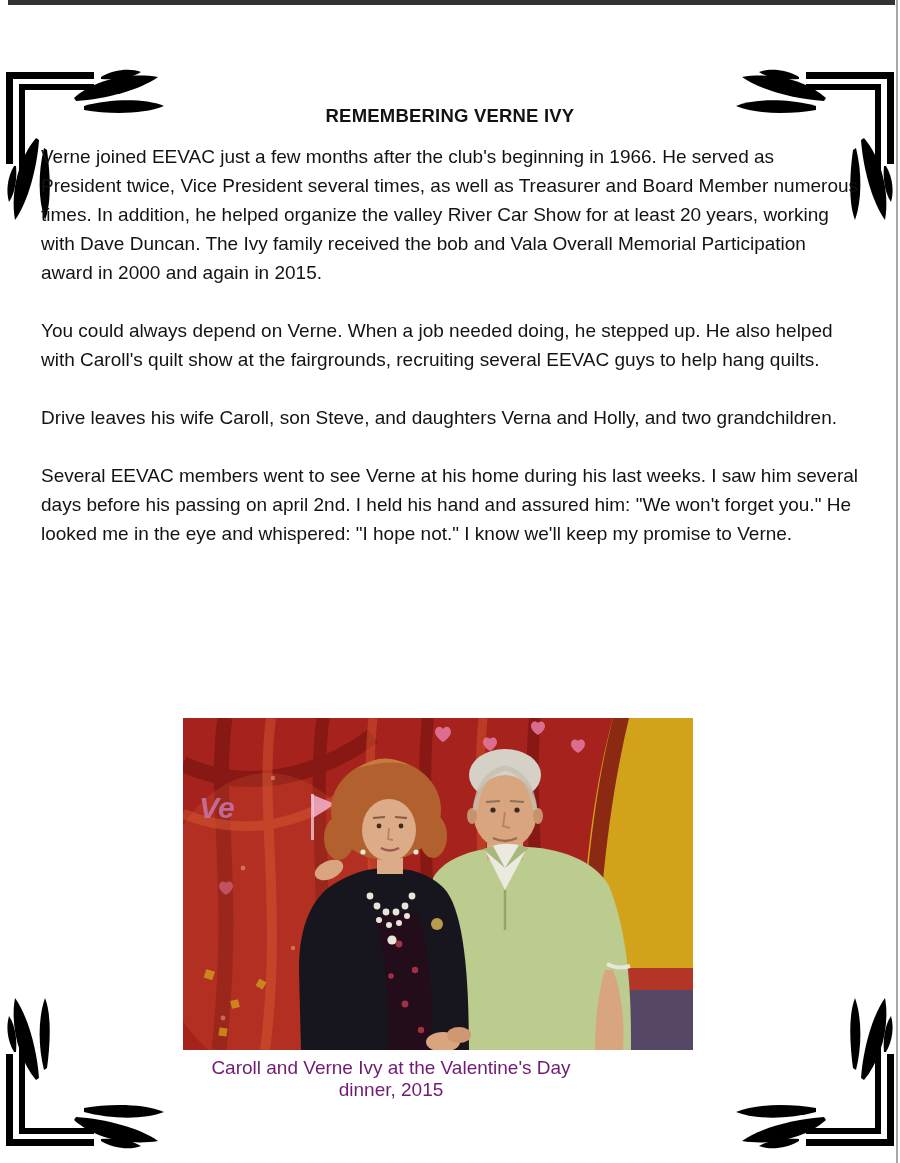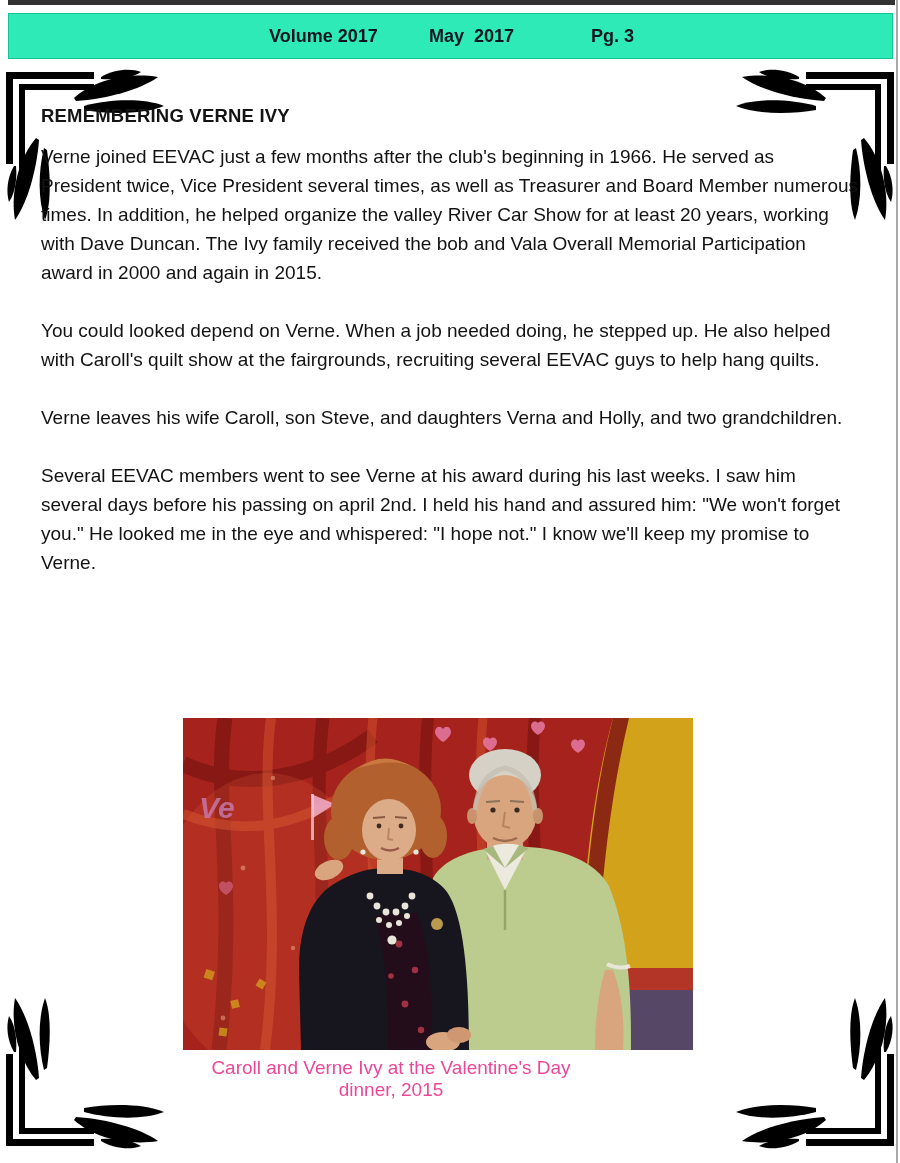--- a/index.html
+++ b/index.html
@@ -12,41 +12,36 @@
   .header-bar span{position:absolute;top:50%;transform:translateY(-50%);
               font-weight:bold;font-size:18px;color:#0d1520;white-space:pre;}
   .hv{left:260px;} .hm{left:420px;} .hp{left:582px;}
   .ornament{position:absolute;width:165px;height:155px;}
   .orn-tl{left:6px;top:68px;}
   .orn-tr{left:729px;top:68px;transform:scaleX(-1);}
   .orn-bl{left:6px;top:995px;transform:scaleY(-1);}
   .orn-br{left:729px;top:995px;transform:scale(-1,-1);}
   .content{position:absolute;left:41px;top:104px;width:818px;
            font-size:19px;line-height:29px;}
-  .title{font-weight:bold;font-size:18.5px;letter-spacing:.2px;
+  .title{font-weight:bold;font-size:18.5px;text-align:center;letter-spacing:.2px;
          margin:0 0 9px 0;line-height:24px;}
   .content p{margin:14px 0 29px 0;}
   .photo-fig{position:absolute;left:183px;top:718px;width:416px;margin:0;}
   .photo-fig svg{display:block;}
-  .photo-caption{display:block;text-align:center;font-size:19px;margin-top:7px;color:#ec4899;}
+  .photo-caption{display:block;text-align:center;font-size:19px;margin-top:7px;color:#701a75;}
   .hidden-defs{position:absolute;width:0;height:0;overflow:hidden;}
 </style>
 </head>
 <body>
 
 <div class="page">
 
   <div class="top-rule"></div>
   <div class="right-rule"></div>
 
-  <div class="header-bar">
-    <span class="hv">Volume 2017</span>
-    <span class="hm">May  2017</span>
-    <span class="hp">Pg. 3</span>
-  </div>
 
   <svg class="hidden-defs" aria-hidden="true">
     <defs>
       <g id="corner-flourish" fill="#000">
         <rect x="0" y="4" width="88" height="7"></rect>
         <rect x="0" y="4" width="7" height="92"></rect>
         <rect x="13" y="16" width="75" height="6"></rect>
         <rect x="13" y="16" width="6" height="86"></rect>
         <path d="M68,30 C88,12 122,4 152,9 C134,22 100,31 70,33 Z"></path>
         <path d="M78,38 C104,31 138,30 158,38 C136,47 102,46 78,42 Z"></path>
@@ -67,23 +62,23 @@
   <svg class="ornament orn-bl" viewBox="0 0 165 155">
       <use href="#corner-flourish"></use>
     </svg>
   <svg class="ornament orn-br" viewBox="0 0 165 155">
       <use href="#corner-flourish"></use>
     </svg>
 
   <div class="content">
     <div class="title">REMEMBERING VERNE IVY</div>
     <p>Verne joined EEVAC just a few months after the club's beginning in 1966. He served as President twice, Vice President several times, as well as Treasurer and Board Member numerous times. In addition, he helped organize the valley River Car Show for at least 20 years, working with Dave Duncan. The Ivy family received the bob and Vala Overall Memorial Participation award in 2000 and again in 2015.</p>
-    <p>You could looked depend on Verne. When a job needed doing, he stepped up. He also helped with Caroll's quilt show at the fairgrounds, recruiting several EEVAC guys to help hang quilts.</p>
-    <p>Verne leaves his wife Caroll, son Steve, and daughters Verna and Holly, and two grandchildren.</p>
-    <p>Several EEVAC members went to see Verne at his award during his last weeks. I saw him several days before his passing on april 2nd. I held his hand and assured him: "We won't forget you." He looked me in the eye and whispered: "I hope not." I know we'll keep my promise to Verne.</p>
+    <p>You could always depend on Verne. When a job needed doing, he stepped up. He also helped with Caroll's quilt show at the fairgrounds, recruiting several EEVAC guys to help hang quilts.</p>
+    <p>Drive leaves his wife Caroll, son Steve, and daughters Verna and Holly, and two grandchildren.</p>
+    <p>Several EEVAC members went to see Verne at his home during his last weeks. I saw him several days before his passing on april 2nd. I held his hand and assured him: "We won't forget you." He looked me in the eye and whispered: "I hope not." I know we'll keep my promise to Verne.</p>
   </div>
 
   <figure class="photo-fig">
     <svg width="510" height="332" viewBox="0 0 510 332">
 
       <rect x="0" y="0" width="510" height="332" fill="#a6221c"></rect>
       <g fill="none" opacity="0.55">
         <path d="M42,0 C30,80 54,170 36,332" stroke="#6e100f" stroke-width="15"></path>
         <path d="M140,0 C128,90 150,190 132,332" stroke="#6e100f" stroke-width="13"></path>
         <path d="M245,0 C236,90 252,200 240,332" stroke="#6e100f" stroke-width="12"></path>

